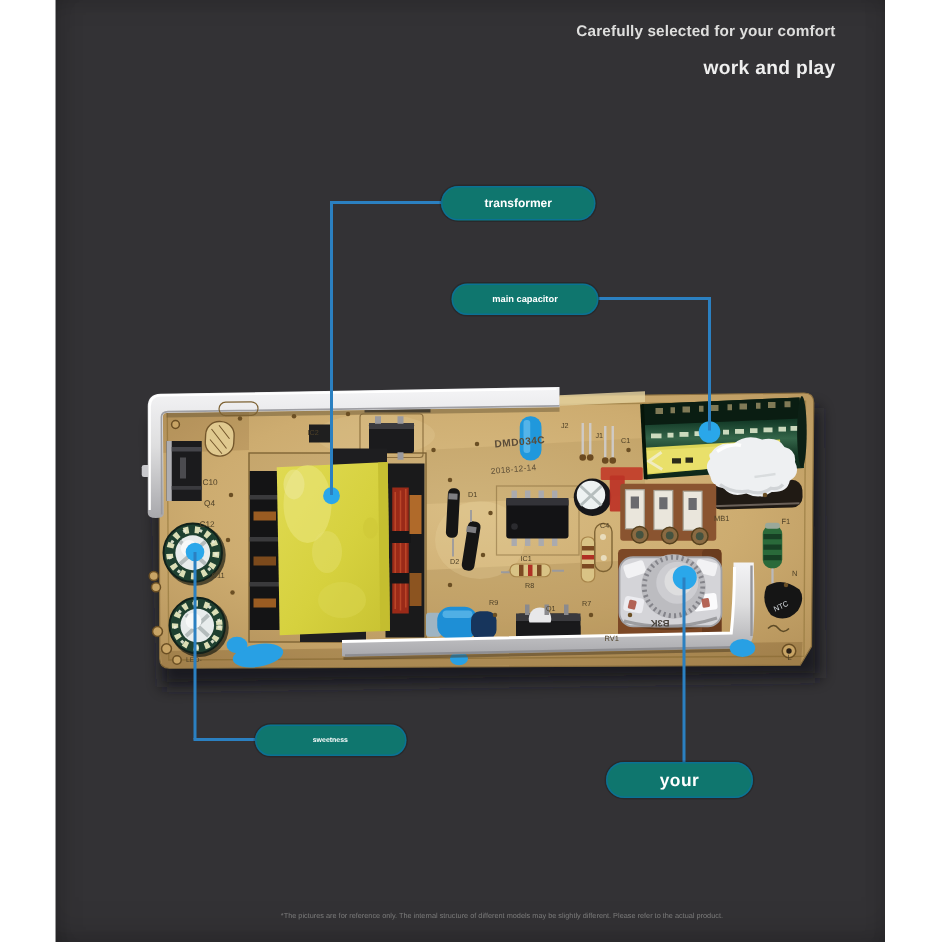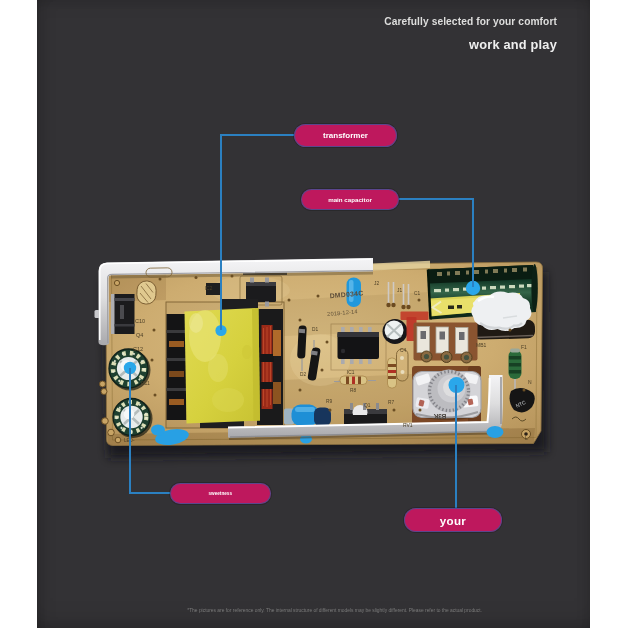--- a/index.html
+++ b/index.html
@@ -1,21 +1,21 @@
 <!DOCTYPE html>
 <html><head>
 <meta charset="utf-8">
 <style>
 html,body{margin:0;padding:0;}
 #stage{position:relative;width:628px;height:628px;background:#ffffff;overflow:hidden;font-family:"Liberation Sans",sans-serif;}
 #panel{position:absolute;left:37px;top:0;width:553px;height:628px;background:#333235;
   box-shadow:inset 10px 0 22px -16px rgba(0,0,0,.35), inset -6px 0 18px -12px rgba(0,0,0,.28), inset 0 -14px 30px -20px rgba(0,0,0,.35), inset 0 10px 24px -18px rgba(0,0,0,.3);}
 #t1{position:absolute;top:16px;right:71px;color:#dededd;font-size:10.2px;font-weight:700;letter-spacing:.1px;}
 #t2{position:absolute;top:37px;right:71px;color:#efefef;font-size:12.8px;font-weight:700;letter-spacing:.2px;}
-.pill{position:absolute;background:#be185d;border-radius:99px;color:#fff;display:flex;align-items:center;justify-content:center;box-shadow:inset 0 0 0 1px rgba(10,110,180,.55), 0 0 0 1px rgba(0,0,0,.18);}
+.pill{position:absolute;background:#0f766e;border-radius:99px;color:#fff;display:flex;align-items:center;justify-content:center;box-shadow:inset 0 0 0 1px rgba(10,110,180,.55), 0 0 0 1px rgba(0,0,0,.18);}
 #p-transformer{left:294px;top:124px;width:103px;height:23px;font-size:8px;font-weight:700;}
 #p-maincap{left:301px;top:189px;width:98px;height:21px;font-size:6.2px;font-weight:700;}
 #p-sweet{left:170px;top:483px;width:101px;height:21px;}
 #p-sweet span{font-size:8px;font-weight:700;transform:scale(.58);display:inline-block;white-space:nowrap;}
 #p-relay{left:404px;top:508px;width:98px;height:24px;font-size:11.6px;font-weight:700;letter-spacing:.3px;}
 .cl{position:absolute;background:#2b80c1;}
 #disc{position:absolute;top:606px;left:21px;width:628px;text-align:center;color:#7b7b7b;font-size:8px;}
 #disc span{display:inline-block;transform:scale(.61);transform-origin:center;white-space:nowrap;}
 </style>
 </head>

